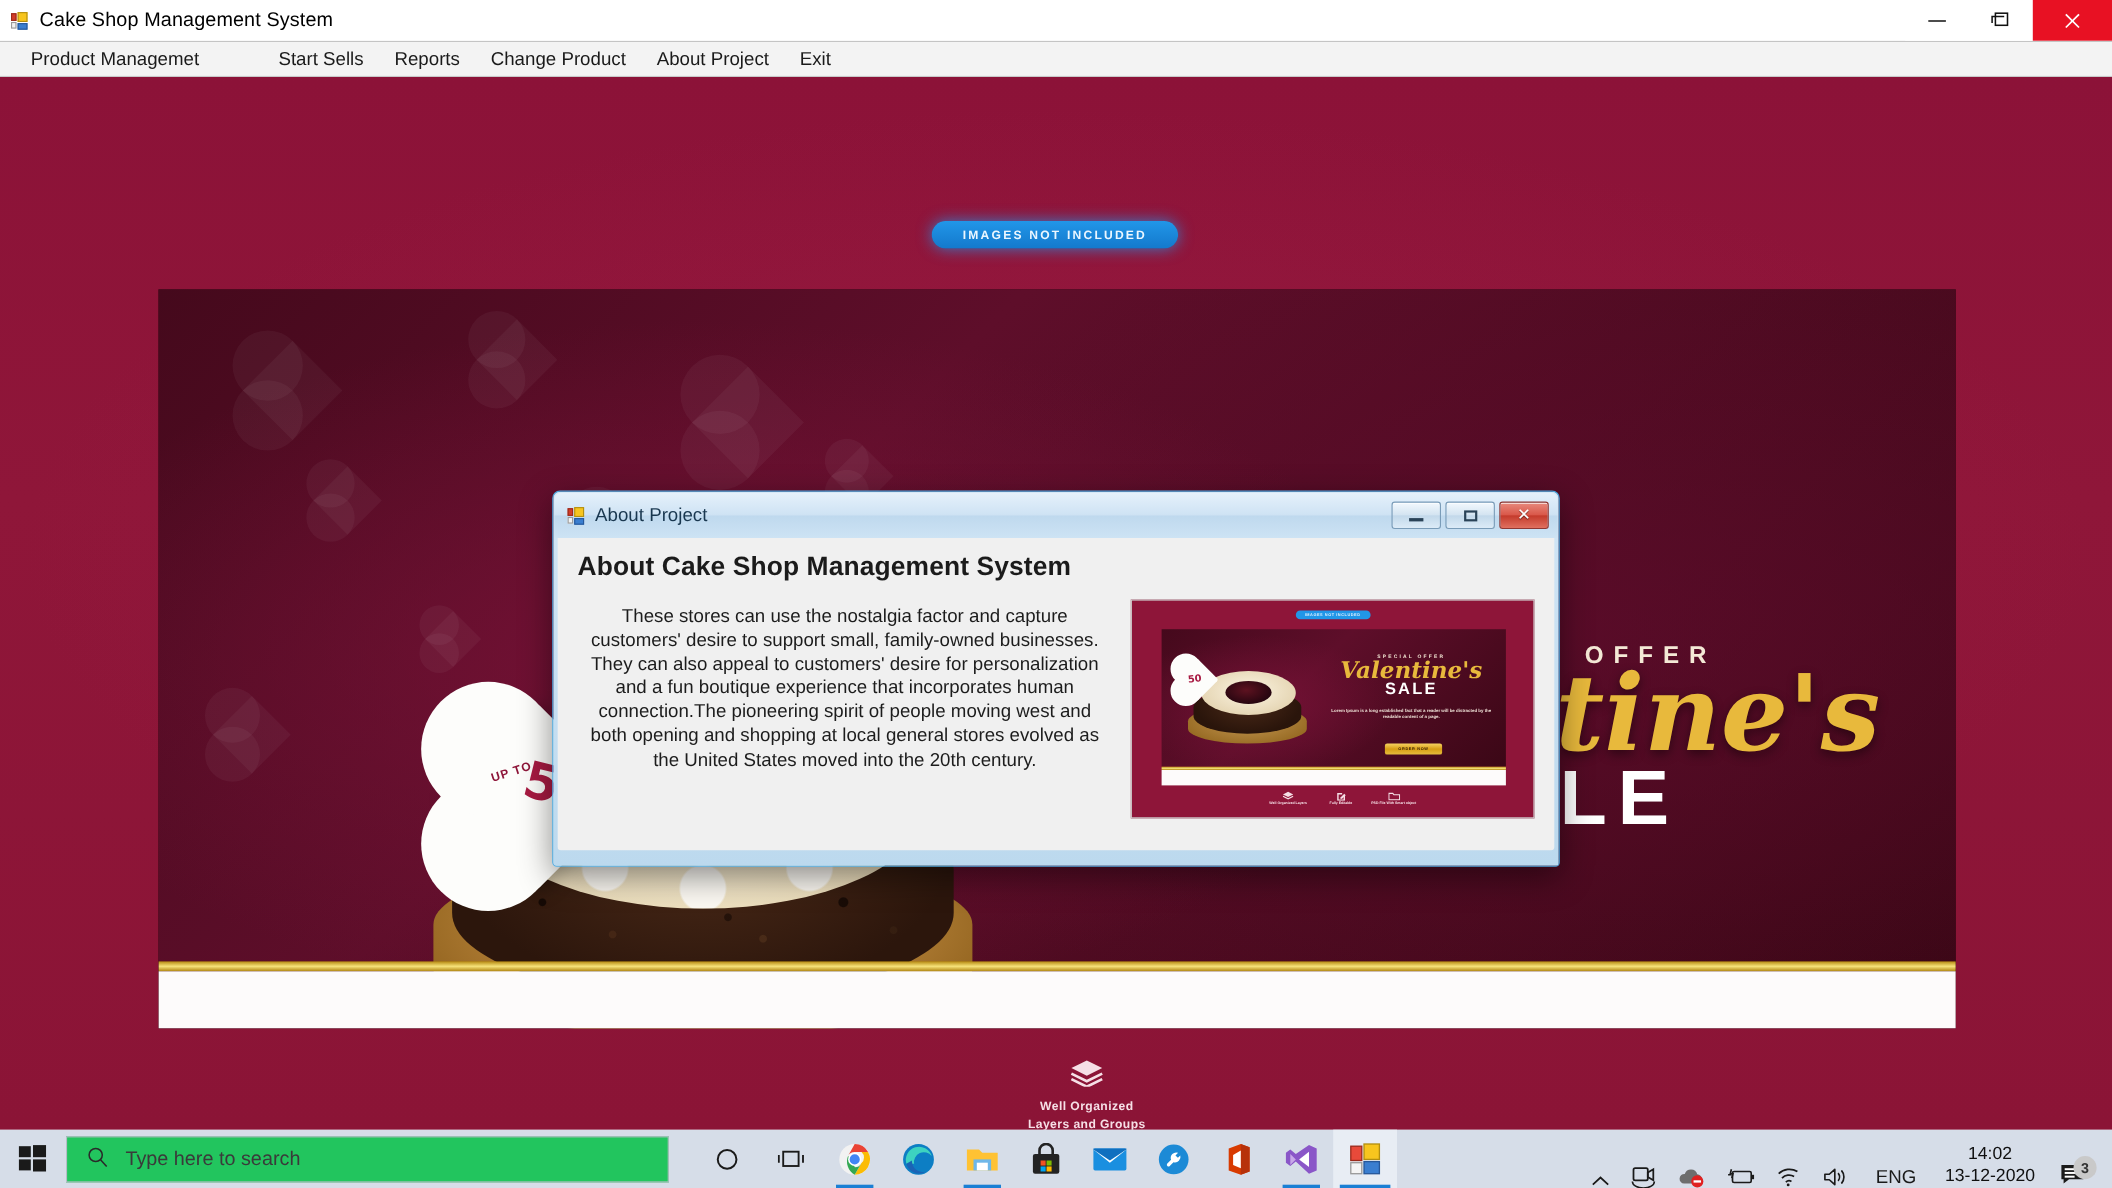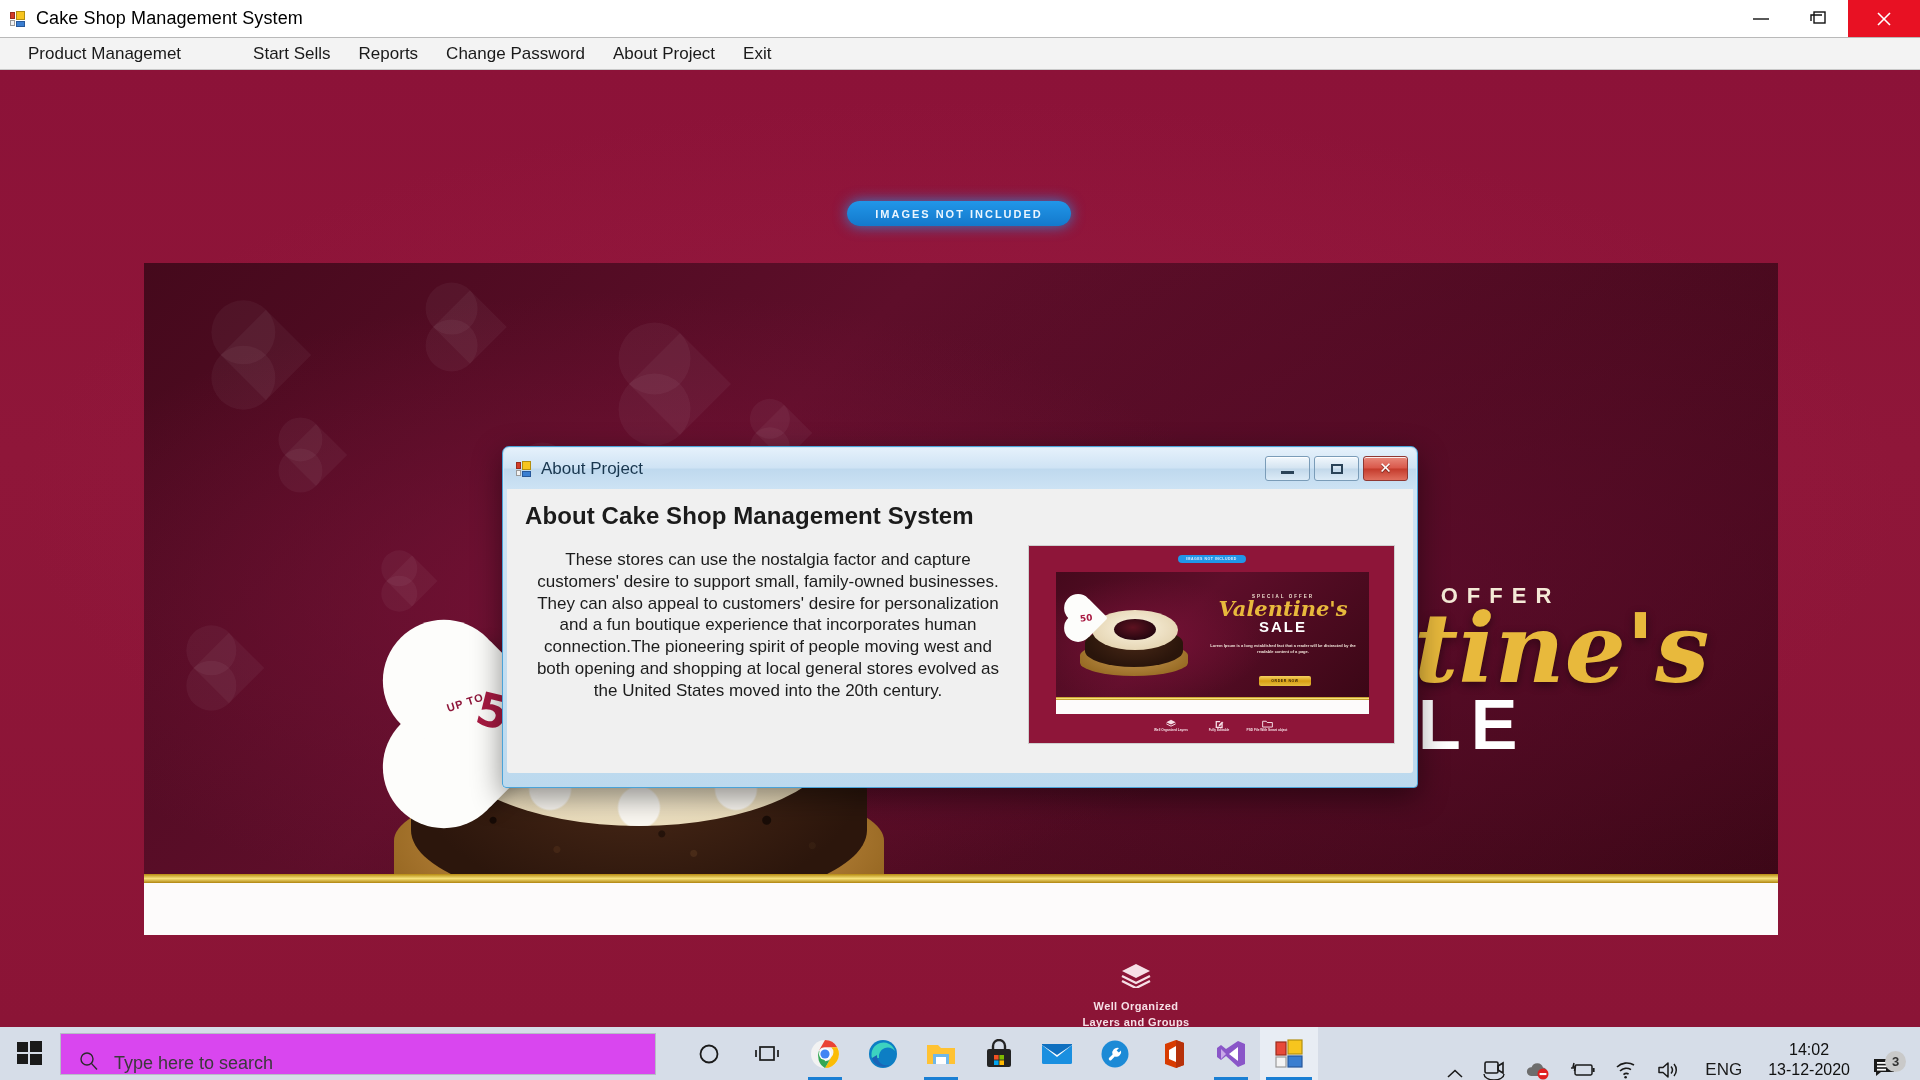--- a/index.html
+++ b/index.html
@@ -137,22 +137,22 @@
   #promo-lorem { font-size:20px; color:#f1e4d9; line-height:1.55; margin-top:38px;
     font-weight:600; }
 
   
   #gold-band { position:absolute; left:0; bottom:52px; width:100%; height:9px;
     background:linear-gradient(180deg,#b68a11,#f6e27a 50%,#b0840f); }
   #white-strip { position:absolute; left:0; bottom:0; width:100%; height:52px;
     background:#fdfbfb; }
 
   
-  #features { position:absolute; left:656px; top:888px; width:560px; height:90px;
-    display:flex; justify-content:flex-end; }
+  #features { position:absolute; left:708px; top:888px; width:560px; height:90px;
+    display:flex; justify-content:center; }
   .feature { width:160px; text-align:center; color:#f6dfe6; }
   .feature .ficon { height:34px; display:flex; align-items:center; justify-content:center;
     margin-bottom:7px; }
   .feature .flabel { font-size:11px; font-weight:700; line-height:1.45; letter-spacing:.4px;
     filter:blur(.25px); }
 
   
   #about-dialog { position:absolute; left:502px; top:376px; width:916px; height:342px;
     border:1px solid #4aa3d8; border-radius:7px 7px 4px 4px;
     background:linear-gradient(180deg,#d2e6f6,#bcd9ee);
@@ -224,22 +224,22 @@
   #t-features { position:absolute; left:120px; top:172px; width:140px; display:flex;
     justify-content:space-between; }
   #t-features .tf { width:44px; text-align:center; color:#f6dfe6; }
   #t-features .tfi { height:10px; display:flex; align-items:center; justify-content:center; }
   #t-features .tfl { font-size:3.2px; font-weight:700; line-height:1.5; }
 
   
   #taskbar { position:absolute; left:0; bottom:0; width:1920px; height:53px;
     background:#d6dde8; display:flex; align-items:center; }
   #start-btn { width:58px; height:53px; display:flex; align-items:center; justify-content:center; }
-  #search-box { width:596px; height:42px; background:#d946ef; border:1px solid #b6bcc6;
-    display:flex; align-items:flex-end; margin-left:2px; }
+  #search-box { width:548px; height:42px; background:#22c55e; border:1px solid #b6bcc6;
+    display:flex; align-items:center; margin-left:2px; }
   #search-box .mag { margin-left:18px; flex:0 0 auto; }
   #search-ph { font-size:18px; color:#3a3a3a; margin-left:16px; }
   #tb-icons { display:flex; align-items:center; margin-left:24px; height:53px; }
   .tbi { width:58px; height:53px; display:flex; align-items:center; justify-content:center;
     position:relative; }
   .tbi .uline { position:absolute; bottom:0; left:12px; width:34px; height:3px; background:#1a7fd4; }
   .tbi.active { background:#e8edf4; }
   .tbi.active .uline { left:6px; width:46px; }
   #tray { margin-left:auto; display:flex; align-items:flex-end; height:53px; padding-right:8px; }
   .trayi { padding:0 9px; display:flex; align-items:center; justify-content:center; }
@@ -293,21 +293,21 @@
         <span>Product Managemet</span>
       </div>
     <div style="width:44px"></div>
     <div class="menu-item">
         <span>Start Sells</span>
       </div>
     <div class="menu-item">
         <span>Reports</span>
       </div>
     <div class="menu-item">
-        <span>Change Password</span>
+        <span>Change Product</span>
       </div>
     <div class="menu-item">
         <span>About Project</span>
       </div>
     <div class="menu-item">
         <span>Exit</span>
       </div>
   </div>
 
   <div id="app-client">

